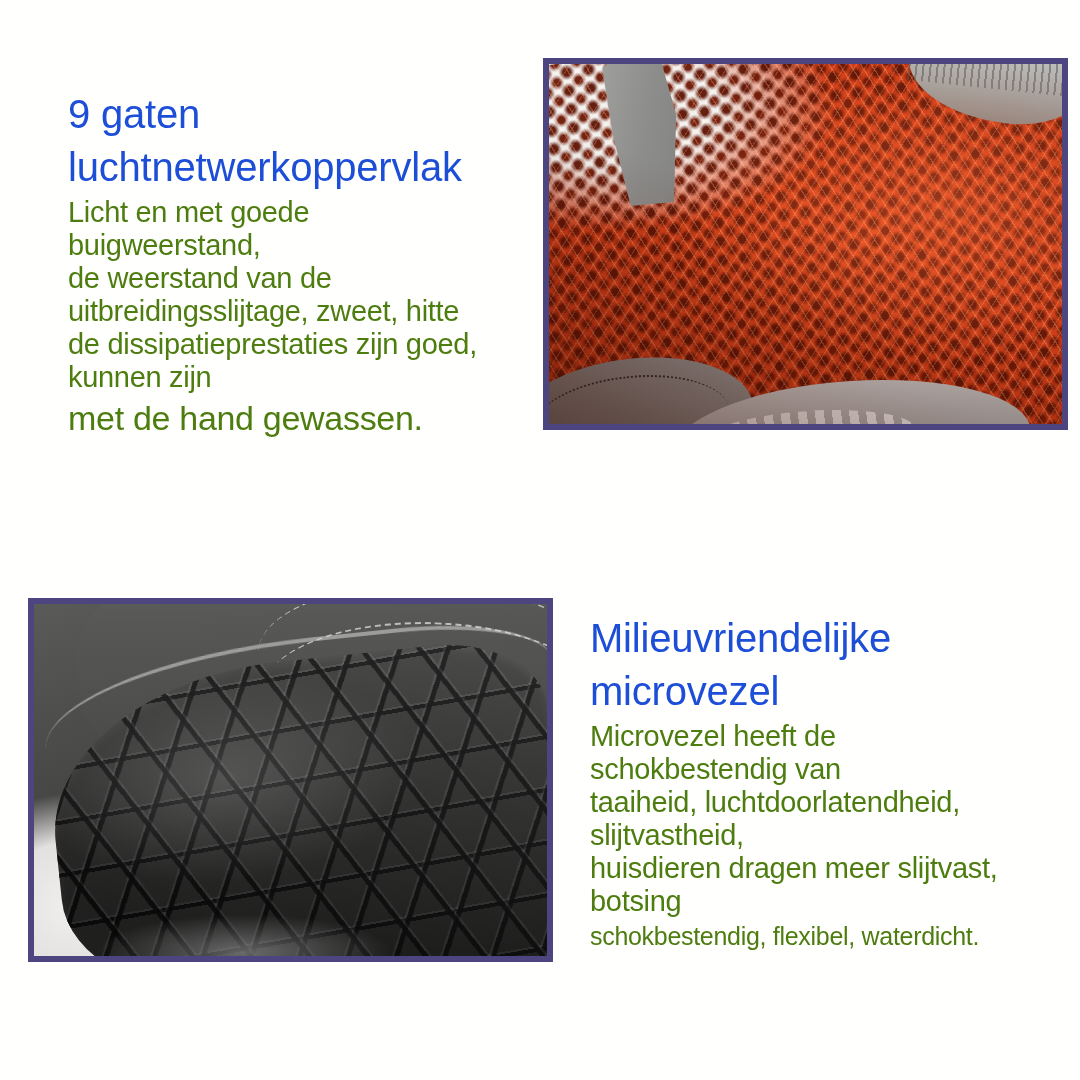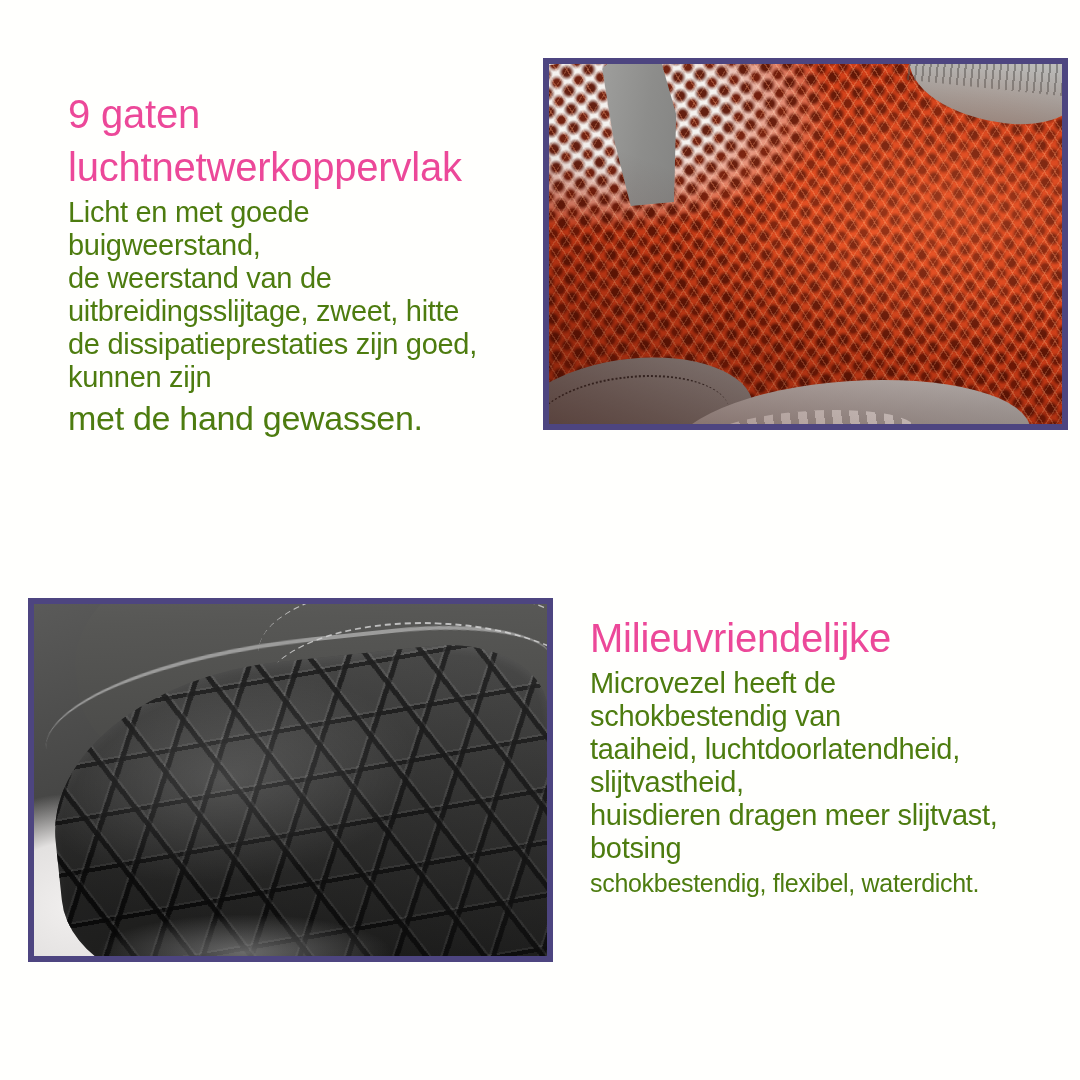--- a/index.html
+++ b/index.html
@@ -27,21 +27,21 @@
   .text-block { position: absolute; }
 
   #block-mesh   { left: 68px; top: 88px;  width: 470px; }
   #block-fiber  { left: 590px; top: 612px; width: 450px; }
 
   .heading {
     font-size: 40px;
     font-weight: 300;
     line-height: 53px;
     letter-spacing: -0.2px;
-    color: #ec4899;
+    color: #1d4ed8;
     white-space: nowrap;
   }
 
   .body-line {
     font-size: 29px;
     font-weight: 400;
     line-height: 33px;
     letter-spacing: -0.3px;
     color: #4d7c0f;
     white-space: nowrap;
@@ -267,20 +267,21 @@
         <div class="tread"></div>
         <div class="tread-highlight"></div>
       </div>
       <div class="sole-rim"></div>
       <div class="sole-shadow"></div>
     </div>
   </div>
 
   <div class="text-block" id="block-fiber">
     <div class="heading">Milieuvriendelijke</div>
+    <div class="heading">microvezel</div>
     <div class="body-line lead">Microvezel heeft de</div>
     <div class="body-line">schokbestendig van</div>
     <div class="body-line">taaiheid, luchtdoorlatendheid,</div>
     <div class="body-line">slijtvastheid,</div>
     <div class="body-line">huisdieren dragen meer slijtvast,</div>
     <div class="body-line">botsing</div>
     <div class="body-line smaller">schokbestendig, flexibel, waterdicht.</div>
   </div>
 
 </div>

